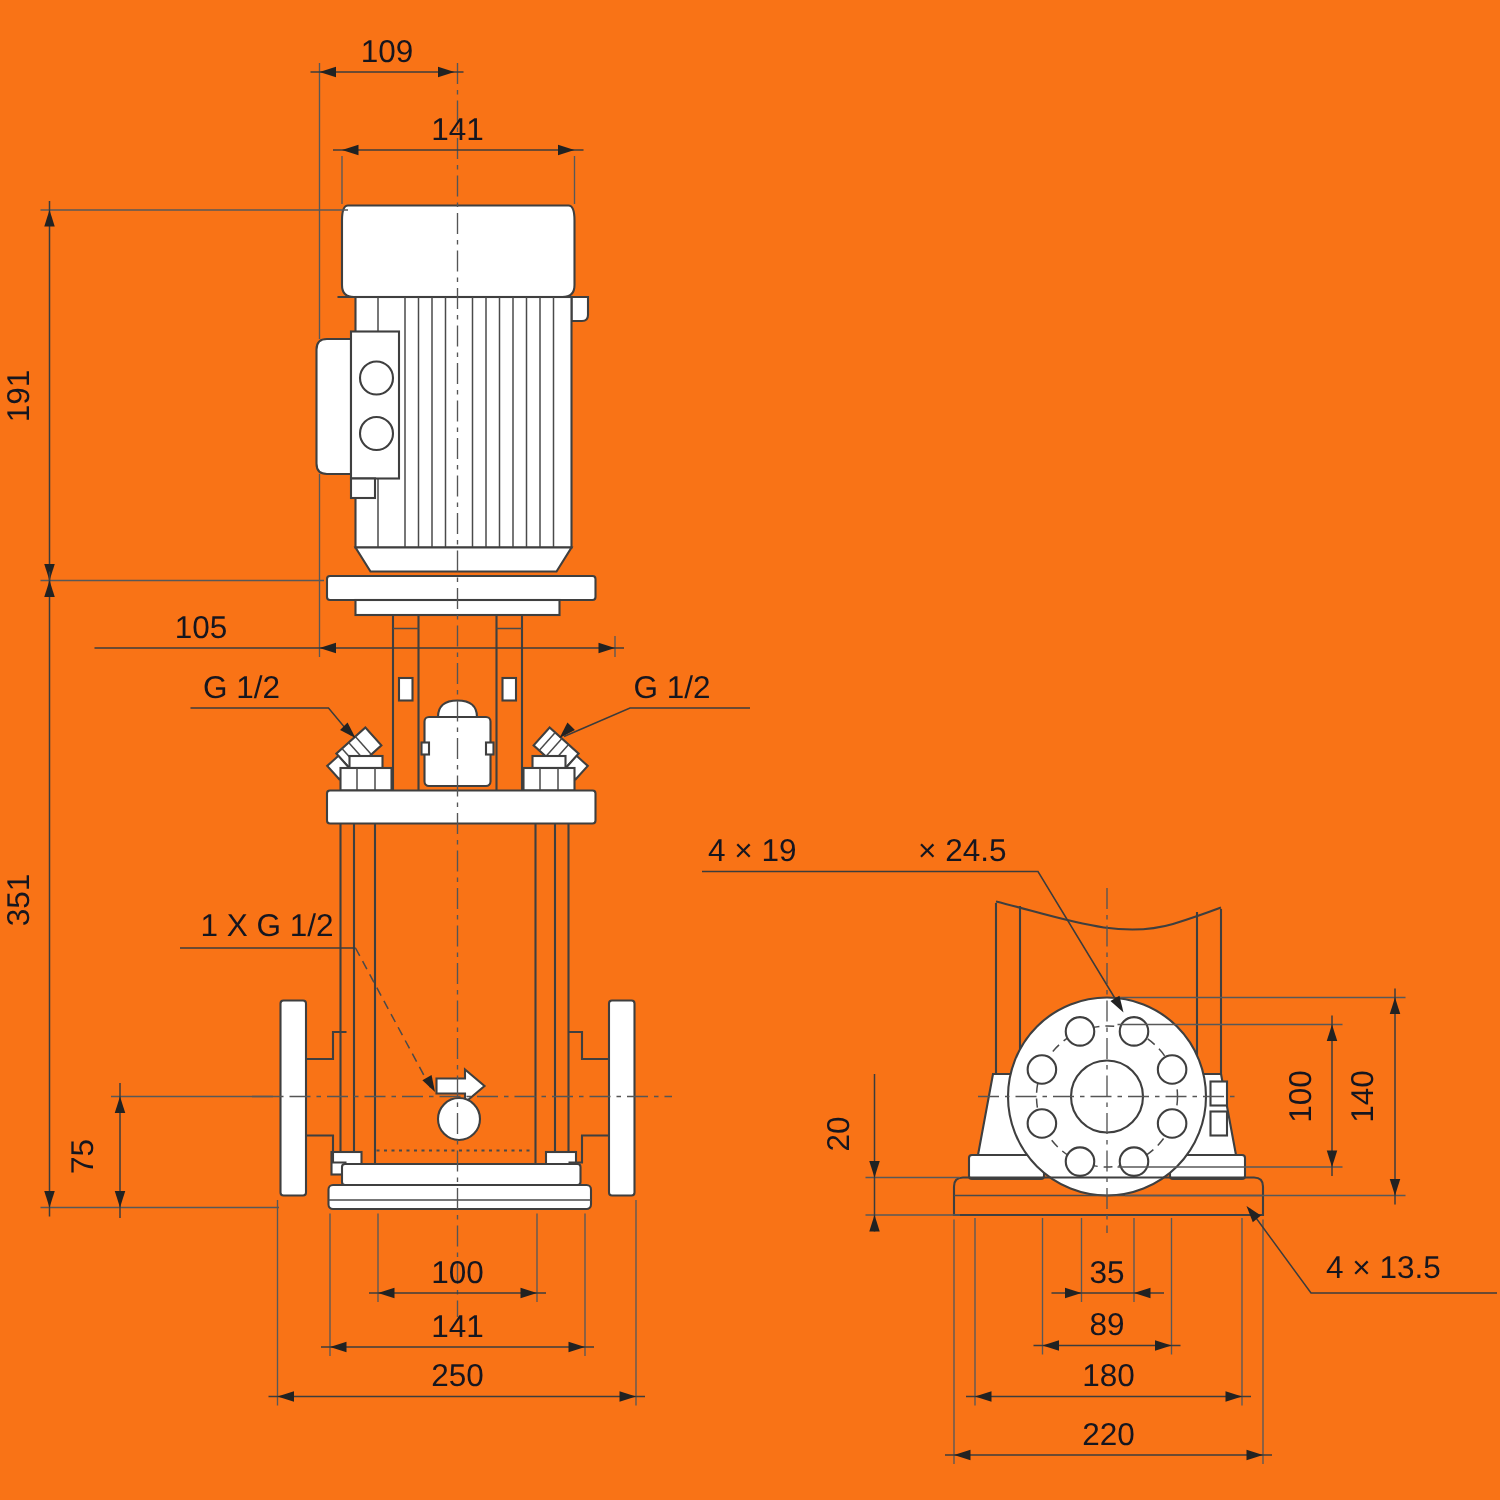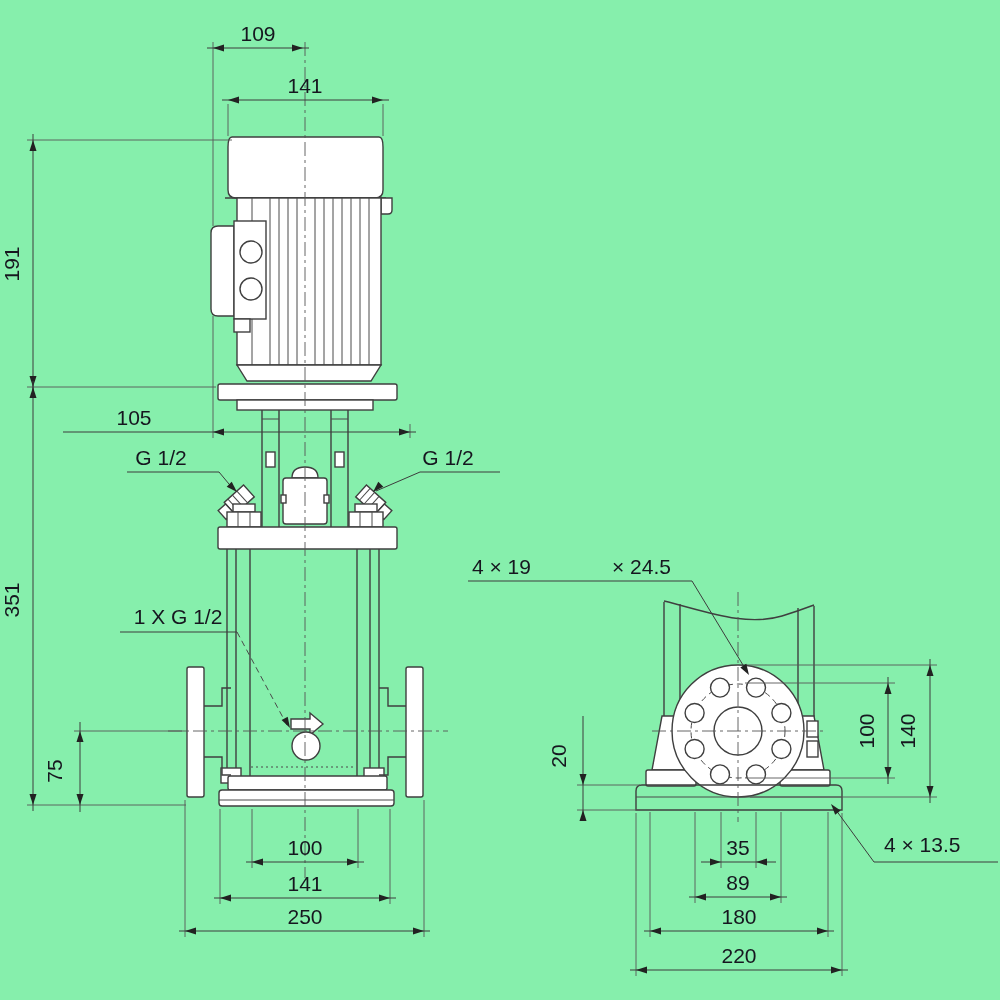--- a/index.html
+++ b/index.html
@@ -1,16 +1,16 @@
 <!DOCTYPE html>
 <html><head>
 <meta charset="utf-8">
 <style>
   html,body{margin:0;padding:0;background:#fff;}
-  .stage{width:1000px;height:1000px;position:relative;background:#86efac;font-family:"Liberation Sans",sans-serif;}
+  .stage{width:1000px;height:1000px;position:relative;background:#f97316;font-family:"Liberation Sans",sans-serif;}
   svg text{font-family:"Liberation Sans",sans-serif;font-size:21px;fill:#16161f;}
   .outline{fill:#fff;stroke:#3f3f3f;stroke-width:1.4;}
   .outline-nf{fill:none;stroke:#3f3f3f;stroke-width:1.4;}
   .thin{fill:none;stroke:#4a4a4a;stroke-width:1;}
   .dim{fill:none;stroke:#3c3c3c;stroke-width:1;}
   .ext{fill:none;stroke:#585858;stroke-width:0.9;}
   .cl{fill:none;stroke:#555;stroke-width:0.9;stroke-dasharray:14 4 3 4;}
   .dot{fill:none;stroke:#4a4a4a;stroke-width:1.2;stroke-dasharray:2 3;}
   .dash{fill:none;stroke:#4a4a4a;stroke-width:1;stroke-dasharray:6 4;}
   .arw{fill:#222;stroke:none;}

